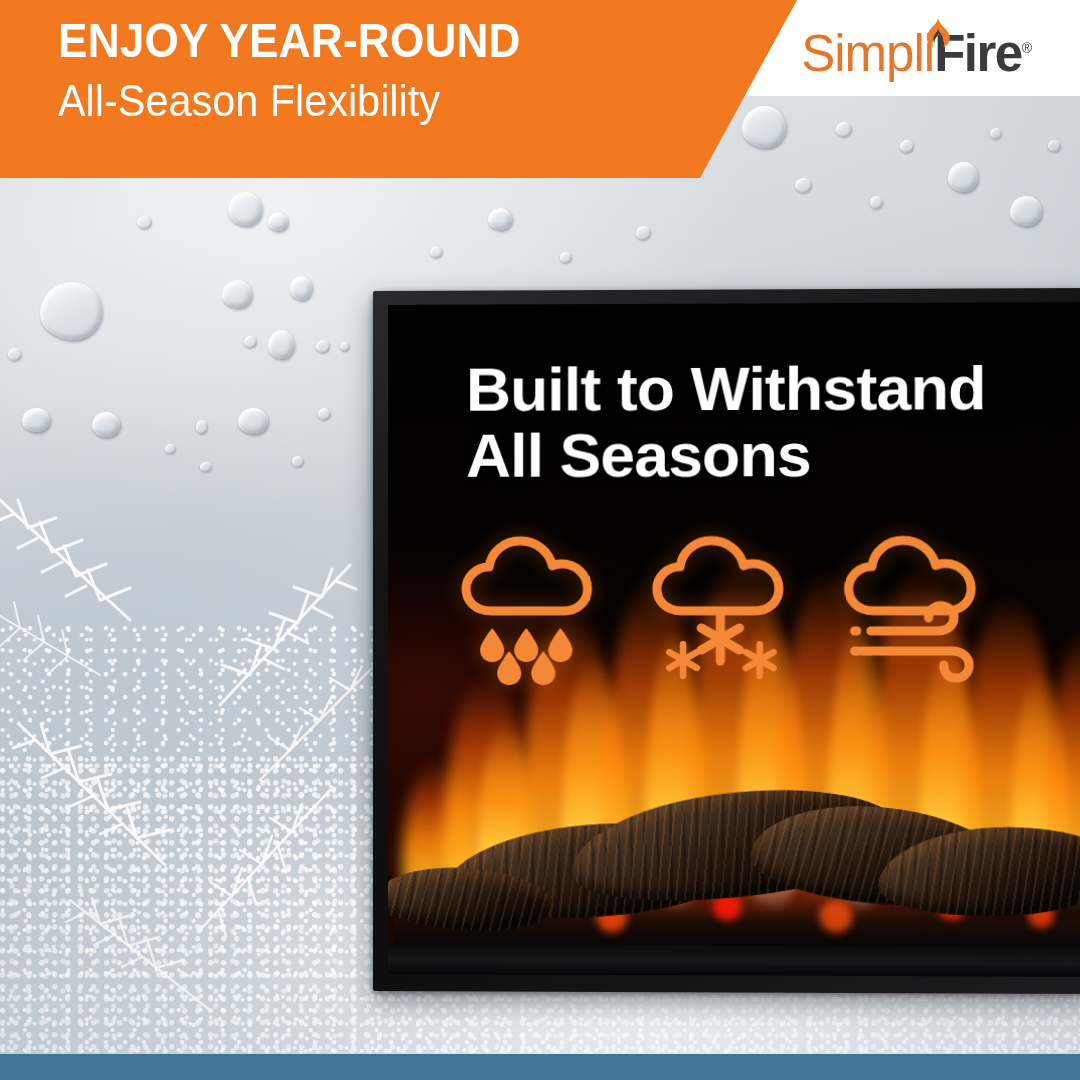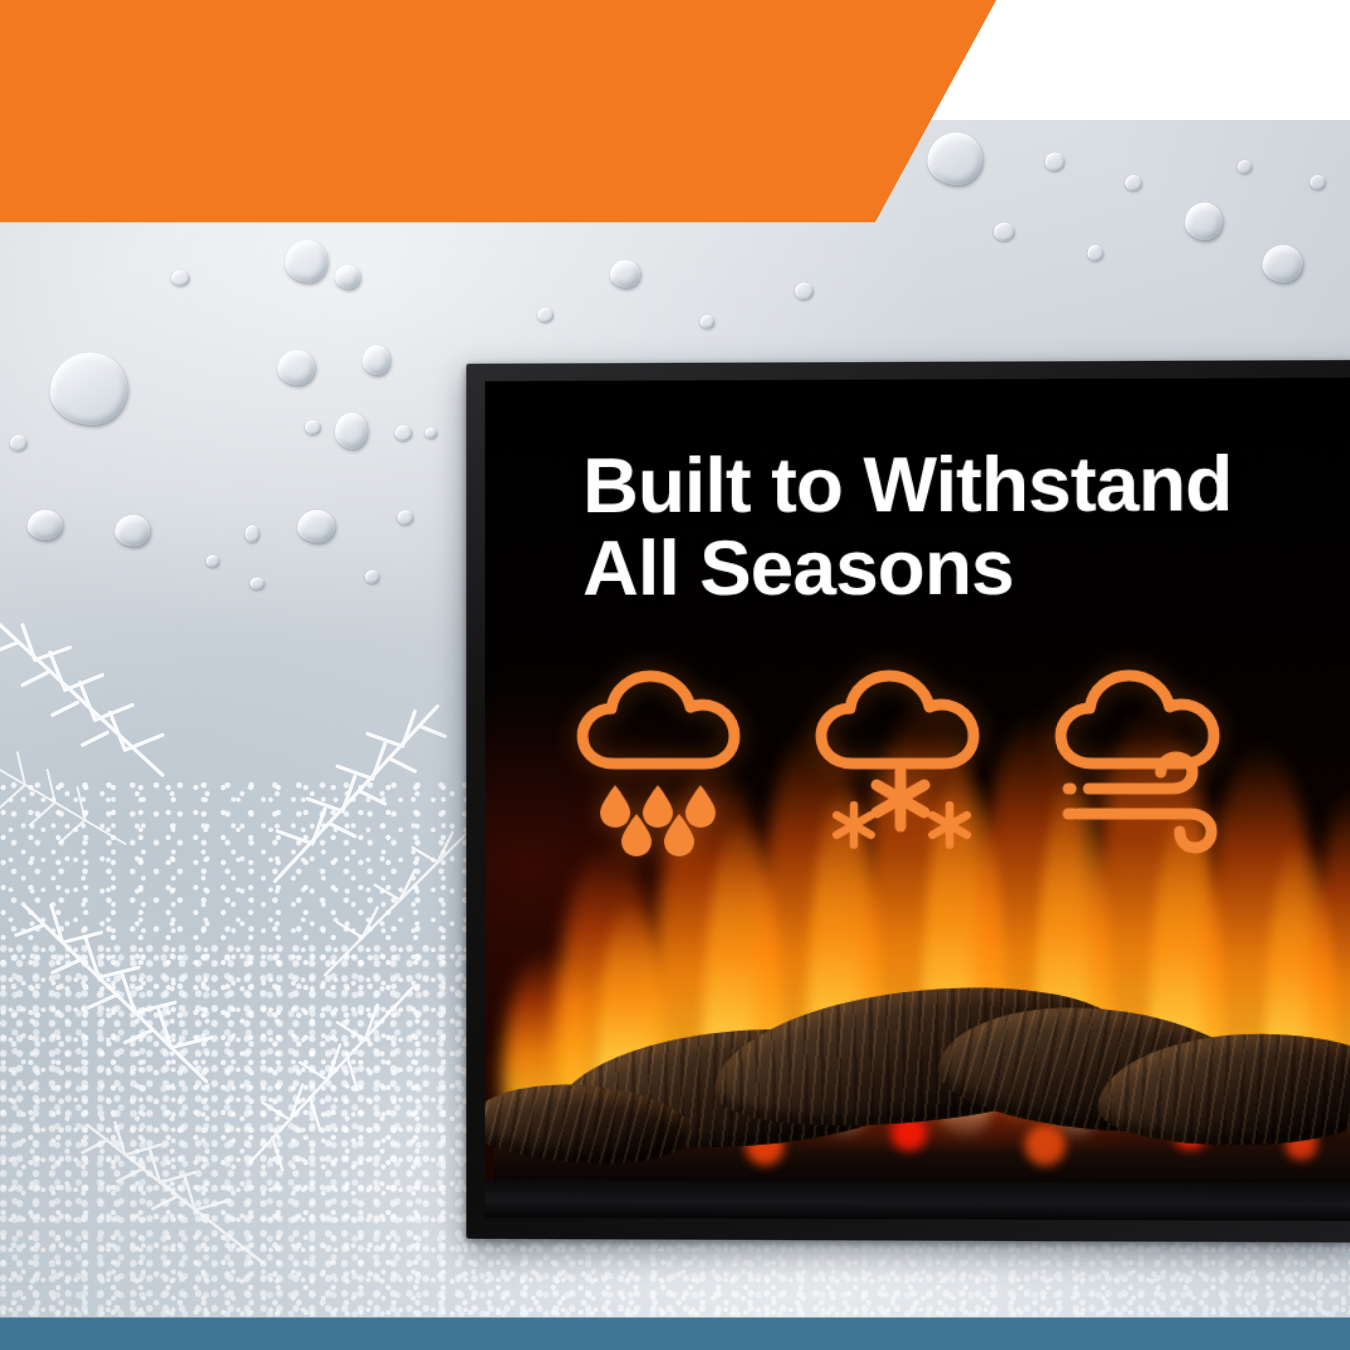--- a/index.html
+++ b/index.html
@@ -450,17 +450,32 @@
           </svg>
         </div>
 
       </div>
     </div>
   </div>
 
   <div class="header-white"></div>
   <div class="header-orange"></div>
 
-
+  <div class="header-text">
+    <div class="hl1">ENJOY YEAR-ROUND</div>
+    <div class="hl2">All-Season Flexibility</div>
+  </div>
+
+  <div class="logo">
+    <div class="logo-word">
+      <span class="logo-simpli">Simpli</span><span class="logo-fire">Fire</span><span class="logo-reg">®</span>
+      <span class="logo-flame">
+        <svg viewBox="0 0 30 32" width="30" height="32">
+          <path d="M15.2 0 C13.6 6.2 9.4 8.4 6.4 12.4 C3.6 16.1 3.0 20.6 5.1 24.6 C6.3 26.9 8.2 28.6 10.4 29.6 C9.0 26.6 9.2 23.4 11.2 20.8 C12.5 19.1 14.2 17.9 15.1 15.8 C16.2 18.2 17.9 19.4 19.4 21.2 C21.4 23.6 21.8 26.8 20.4 29.7 C23.2 28.4 25.4 26.0 26.3 23.0 C27.5 19.0 26.2 15.0 23.4 11.9 C20.0 8.2 16.3 5.8 15.2 0 Z" fill="#ED7D2B"></path>
+          <path d="M15.1 11.0 C14.2 14.4 12.2 15.9 11.0 18.2 C9.8 20.6 10.0 23.3 11.6 25.2 C11.2 23.0 11.8 21.2 13.2 19.6 C14.2 18.4 15.0 17.2 15.3 15.6 C16.0 17.4 17.1 18.4 18.0 19.8 C19.0 21.4 19.1 23.3 18.4 25.0 C20.0 23.2 20.4 20.6 19.4 18.3 C18.4 16.0 16.1 14.4 15.1 11.0 Z" fill="#3B3B3E"></path>
+        </svg>
+      </span>
+    </div>
+  </div>
 
   <div class="footer-bar"></div>
 
 </div>
 
 </body></html>

